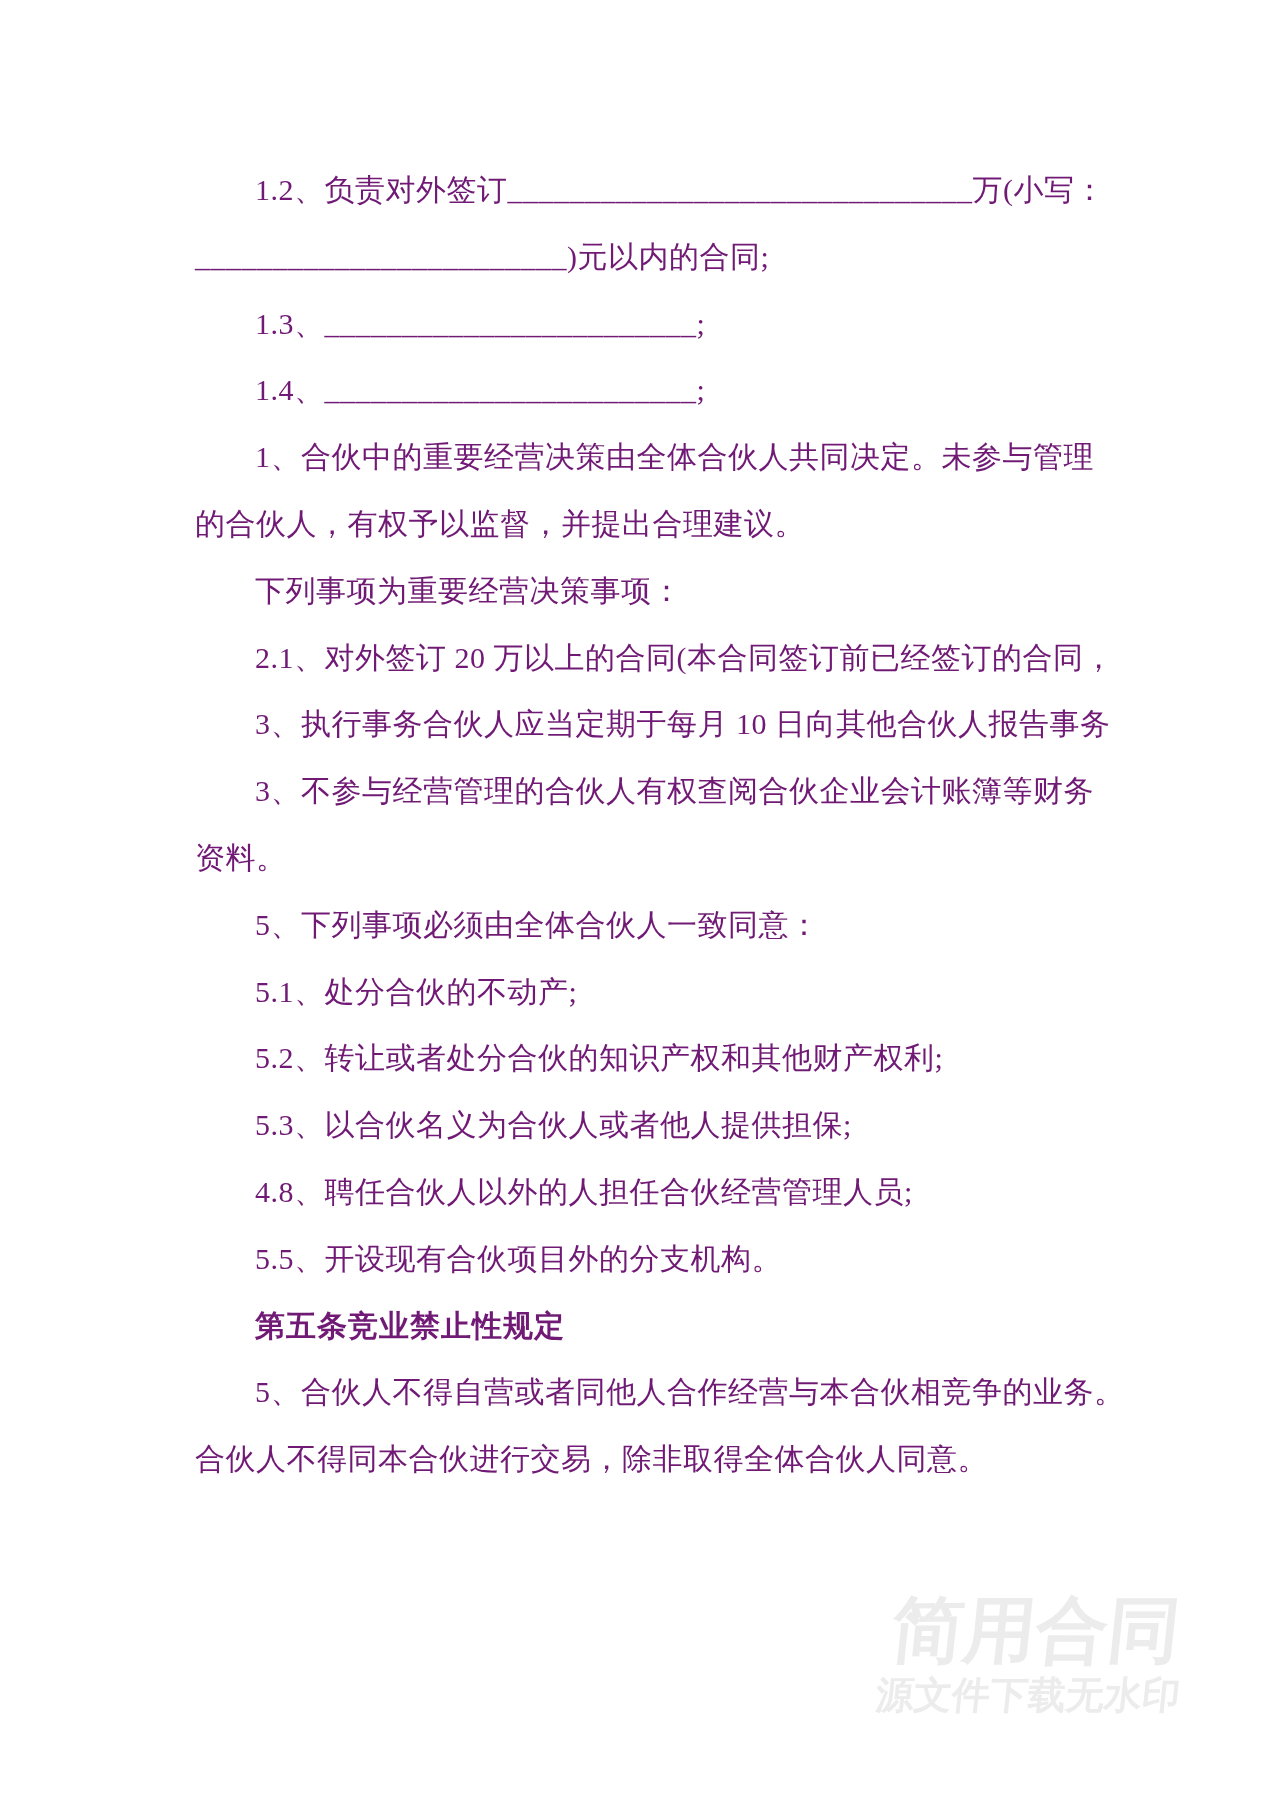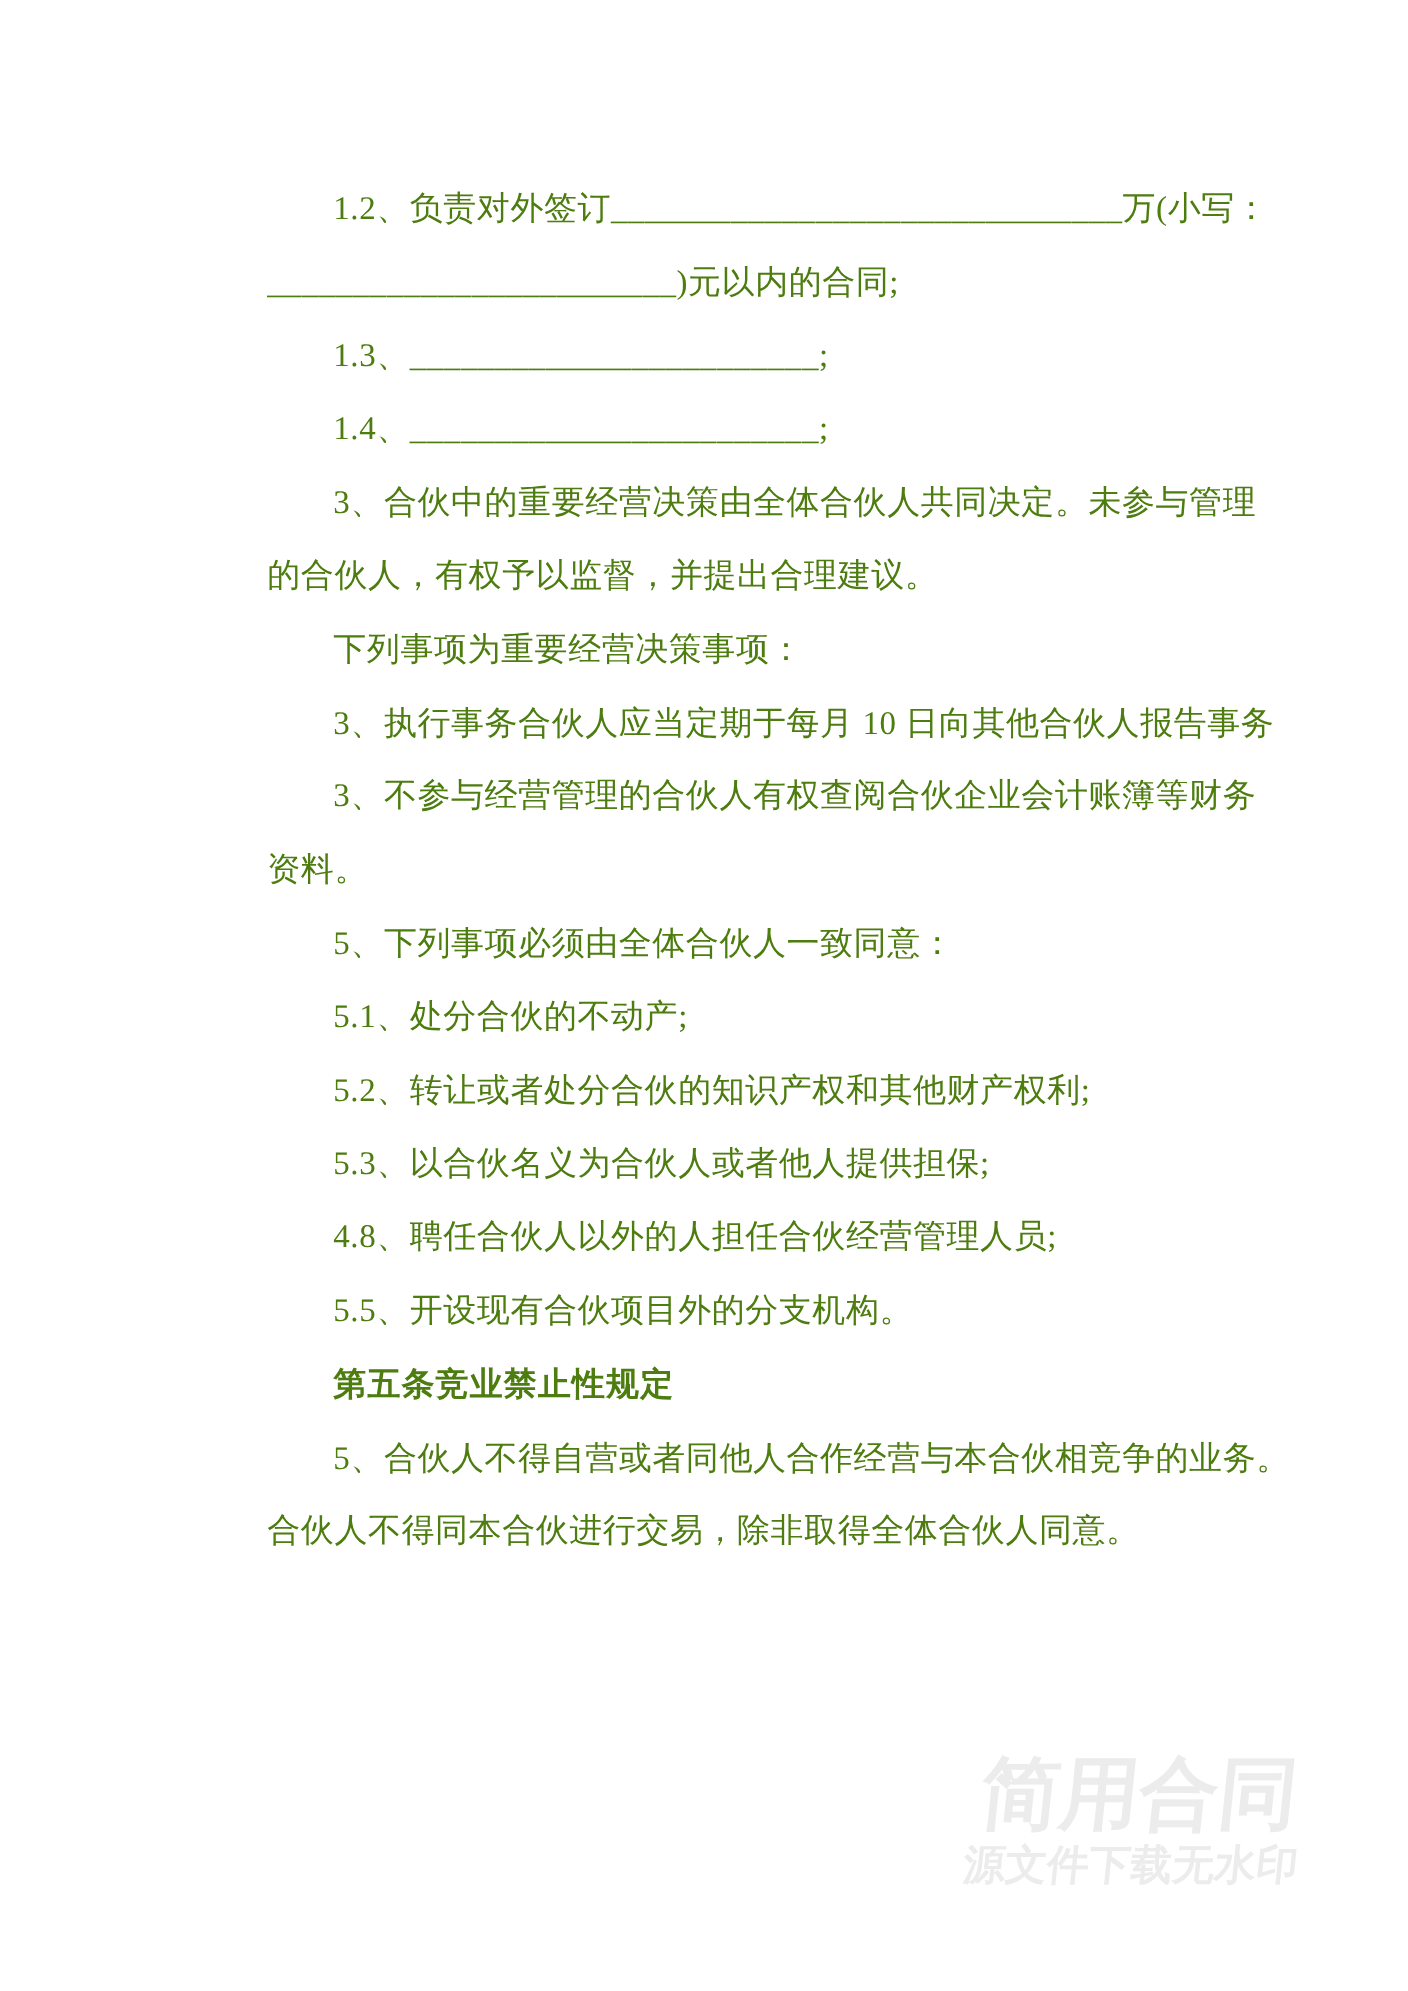--- a/index.html
+++ b/index.html
@@ -54,28 +54,29 @@
     font-weight: bold;
     font-family: "Liberation Sans", sans-serif;
     transform: skewX(-6deg);
     white-space: nowrap;
   }
 </style>
 </head>
 <body>
 
 <div class="page">
-  <div class="body-text" style="color: #4d7c0f; margin-left: 48px;">
+  <div class="body-text" style="color: #701a75;">
       <div class="line indent">1.2、负责对外签订______________________________万(小写：</div>
       <div class="line">________________________)元以内的合同;</div>
       <div class="line indent">1.3、________________________;</div>
       <div class="line indent">1.4、________________________;</div>
-      <div class="line indent">3、合伙中的重要经营决策由全体合伙人共同决定。未参与管理</div>
+      <div class="line indent">1、合伙中的重要经营决策由全体合伙人共同决定。未参与管理</div>
       <div class="line">的合伙人，有权予以监督，并提出合理建议。</div>
       <div class="line indent">下列事项为重要经营决策事项：</div>
+      <div class="line indent">2.1、对外签订 20 万以上的合同(本合同签订前已经签订的合同，</div>
       <div class="line indent">3、执行事务合伙人应当定期于每月 10 日向其他合伙人报告事务</div>
       <div class="line indent">3、不参与经营管理的合伙人有权查阅合伙企业会计账簿等财务</div>
       <div class="line">资料。</div>
       <div class="line indent">5、下列事项必须由全体合伙人一致同意：</div>
       <div class="line indent">5.1、处分合伙的不动产;</div>
       <div class="line indent">5.2、转让或者处分合伙的知识产权和其他财产权利;</div>
       <div class="line indent">5.3、以合伙名义为合伙人或者他人提供担保;</div>
       <div class="line indent">4.8、聘任合伙人以外的人担任合伙经营管理人员;</div>
       <div class="line indent">5.5、开设现有合伙项目外的分支机构。</div>
       <div class="line indent bold">第五条竞业禁止性规定</div>

